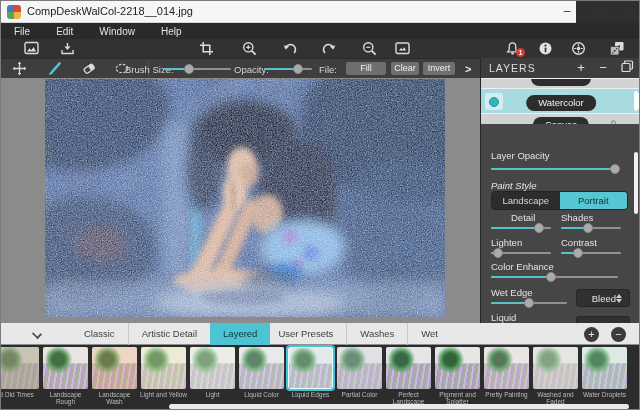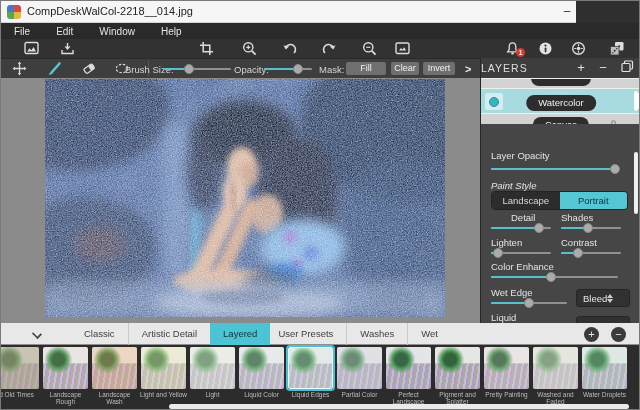--- a/index.html
+++ b/index.html
@@ -30,41 +30,41 @@
   .slider::before{content:'';position:absolute;left:0;right:0;top:5px;height:2px;background:#919191;border-radius:1px;}
   .slider .fill{position:absolute;left:0;top:5px;height:2px;width:var(--v,50%);background:#58c2cc;border-radius:1px;}
   .slider .knob{position:absolute;top:1px;left:var(--v,50%);width:10px;height:10px;margin-left:-5px;border-radius:50%;
                 background:#ababab;border:1px solid #8a8a8a;}
   
   .canvas{position:absolute;left:0;top:77px;width:479px;height:245px;background:#8b8b8b;}
   .photo{position:absolute;left:44px;top:1px;width:400px;height:238px;}
   
   .rightpanel{position:absolute;left:479px;top:57px;width:161px;height:265px;background:#464646;border-left:1px solid #262626;}
   .layershdr{position:absolute;left:0;top:0;width:100%;height:20px;background:#3d3d3d;}
-  .layershdr .ttl{position:absolute;left:0;top:4px;font-size:10.5px;letter-spacing:1px;color:#dedede;}
+  .layershdr .ttl{position:absolute;left:8px;top:4px;font-size:10.5px;letter-spacing:1px;color:#dedede;}
   .phbtn{position:absolute;top:2px;width:16px;height:16px;color:#e2e2e2;font-size:13px;text-align:center;line-height:15px;}
   .lrow{position:absolute;left:0;width:100%;background:#d2d2d2;overflow:hidden;border-top:1px solid #efefef;}
   .lrow.sel{background:#a7dbe0;}
   .lpill{position:absolute;left:50%;transform:translateX(-50%);background:#2d2d2d;border-radius:9px;
          color:#f0f0f0;font-size:9.5px;text-align:center;height:16px;line-height:16px;padding:0 12px;white-space:nowrap;}
   .leye{position:absolute;left:4px;top:4px;width:18px;height:17px;background:rgba(255,255,255,.5);border-radius:2px;}
   .leye i{position:absolute;left:4px;top:3.5px;width:10px;height:10px;border-radius:50%;background:#37b4c3;border:1px solid #2a8e9b;}
   .dots{position:absolute;left:50%;transform:translateX(-50%);top:0;color:#fff;font-size:6px;letter-spacing:1px;line-height:6px;}
   .lhandle{position:absolute;right:1px;top:4px;width:5px;height:16px;border-radius:3px;background:#fdfdfd;}
   .adjhdr{position:absolute;left:0;top:66px;width:100%;height:20px;background:#393939;border-top:1px solid #2c2c2c;}
   .adjhdr .ttl{position:absolute;left:10px;top:4px;font-size:10px;color:#ececec;}
   .diamond{position:absolute;right:10px;top:5px;width:9px;height:9px;background:#cdcdcd;transform:rotate(45deg);border-radius:1px;}
   .diamond i{position:absolute;left:3px;top:3px;width:3px;height:3px;background:#333;}
   .adjbody{position:absolute;left:0;top:86px;width:100%;height:179px;background:#464646;overflow:hidden;}
   .alabel{position:absolute;font-size:9.5px;color:#e3e3e3;}
   .seg{position:absolute;left:10px;top:47px;width:137px;height:19px;display:flex;border-radius:4px;overflow:hidden;border:1px solid #232323;}
   .seg .opt{flex:1;font-size:9.5px;text-align:center;line-height:18px;background:#2c2c2c;color:#d6d6d6;}
   .seg .opt.sel{background:#54c6d4;color:#123338;}
   .drop{position:absolute;background:#313131;border:1px solid #262626;border-radius:3px;height:18px;color:#e6e6e6;
-        font-size:9.5px;display:flex;align-items:center;padding:0 6px;justify-content:flex-start;}
+        font-size:9.5px;display:flex;align-items:center;padding:0 6px;justify-content:flex-end;}
   .updown{display:inline-block;width:7px;}
   .updown::before,.updown::after{content:'';display:block;width:0;height:0;border-left:3.5px solid transparent;border-right:3.5px solid transparent;margin:1px 0;}
   .updown::before{border-bottom:4px solid #cfcfcf;}
   .updown::after{border-top:4px solid #cfcfcf;}
   .vscroll{position:absolute;width:4px;border-radius:2px;background:rgba(255,255,255,.92);}
   
   .tabsbar{position:absolute;left:0;top:322px;width:640px;height:22px;background:#e8e8e8;border-bottom:1px solid #8f8f8f;}
   .chevD{position:absolute;left:32px;top:7px;width:8px;height:8px;border-right:2px solid #4a4a4a;border-bottom:2px solid #4a4a4a;transform:rotate(45deg) scale(1,.8);}
   .tabs{position:absolute;left:70px;top:0;height:22px;display:flex;align-items:stretch;}
   .tab{font-size:9.5px;color:#3e3e3e;padding:0 13px;line-height:22px;border-left:1px solid #c9c9c9;}
@@ -226,21 +226,21 @@
         <i class="fill"></i>
         <i class="knob"></i>
       </div>
 
     <div class="rowlabel" style="left:233px;">Opacity:</div>
     <div class="slider" style="left: 263px; top: 4px; width: 48px; --v: 70%;">
         <i class="fill"></i>
         <i class="knob"></i>
       </div>
 
-    <div class="rowlabel" style="left:318px;">Mask:</div>
+    <div class="rowlabel" style="left:318px;">File:</div>
     <div class="maskbtn" style="left:345px;width:40px;">Fill</div>
     <div class="maskbtn" style="left:390px;width:28px;">Clear</div>
     <div class="maskbtn" style="left:422px;width:32px;">Invert</div>
     <div class="chevR" style="left:464px;">&gt;</div>
   </div>
 
   <div class="canvas">
     <svg class="photo" viewBox="0 0 400 238" preserveAspectRatio="none">
       <defs>
         <radialGradient id="bgG" cx="45%" cy="42%" r="75%">

